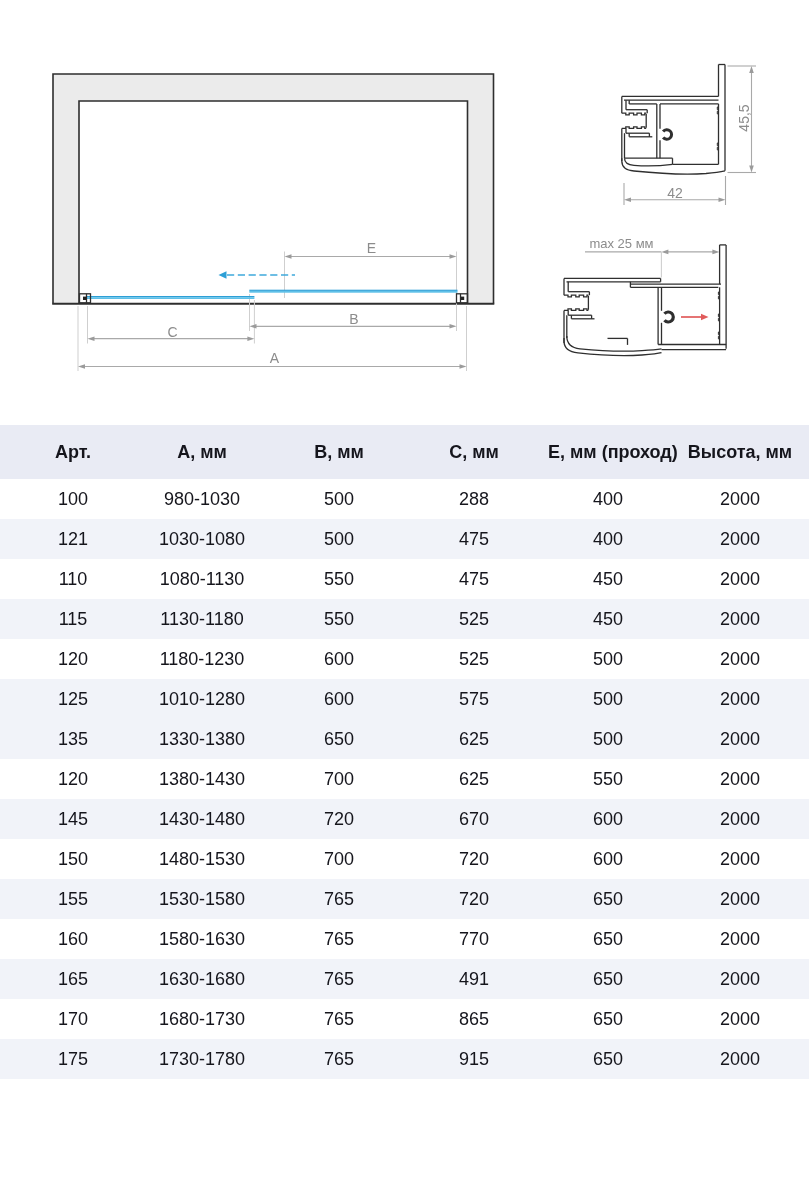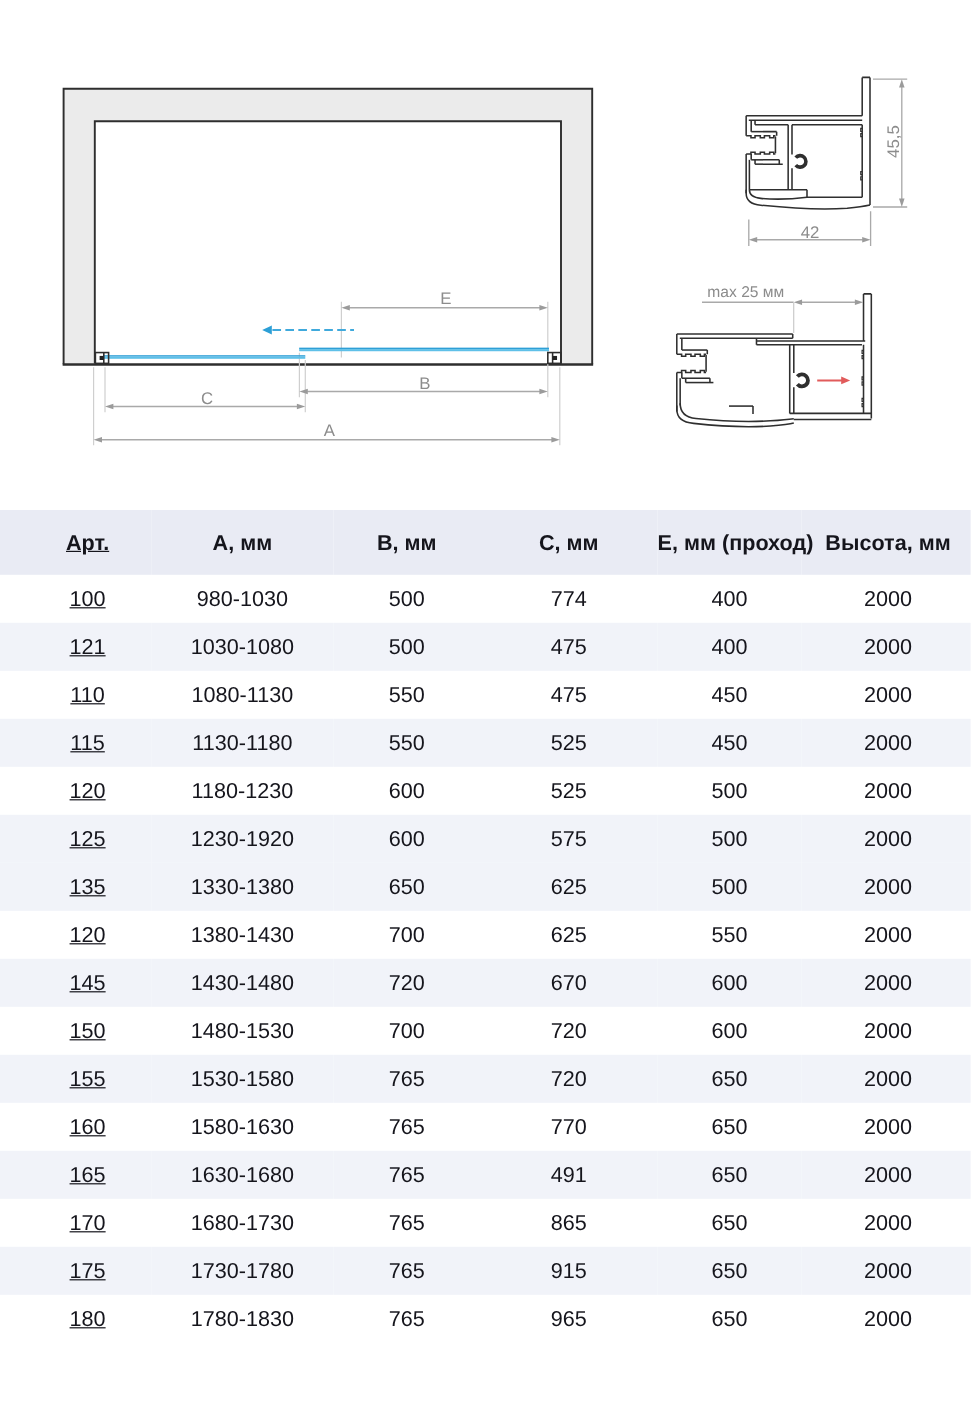--- a/index.html
+++ b/index.html
@@ -5,21 +5,21 @@
   html,body{margin:0;padding:0;background:#ffffff;width:809px;height:1185px;overflow:hidden;}
   body{font-family:"Liberation Sans", sans-serif;position:relative;}
   #diagram{position:absolute;left:0;top:0;}
   .tbl{position:absolute;left:0px;top:425px;width:809px;}
   table{border-collapse:collapse;table-layout:fixed;width:809px;font-family:"Liberation Sans",sans-serif;}
   th,td{padding:0;text-align:center;vertical-align:middle;color:#15151c;}
   thead th{height:54px;background:#e9ebf4;font-size:18px;font-weight:600;white-space:nowrap;}
   tbody td{height:40px;font-size:18px;font-weight:400;}
   tbody tr.alt td{background:#f1f3f9;}
   .c1{width:126px;}.c2{width:152px;}.c3{width:122px;}.c4{width:148px;}.c5{width:120px;}.c6{width:141px;}
-  .c6i{padding-left:3px;} .c1i{padding-left:20px;text-decoration:underline;}
+  .c6i{padding-left:3px;} .c1i{padding-left:20px;}
 </style>
 </head>
 <body>
 
 <svg id="diagram" width="809" height="420" viewBox="0 0 809 420">
 
   <path d="M53,74 H493.5 V303.5 H467.5 V101 H79 V303.5 H53 Z" fill="#ebebeb"></path>
 
   <path d="M53,303.5 V74 H493.5 V303.5" fill="none" stroke="#2e2e2e" stroke-width="1.6"></path>
 
@@ -240,21 +240,21 @@
           <th>Е, мм (проход)</th>
           <th class="c6i">Высота, мм</th>
         </tr>
       </thead>
   <tbody>
 
     <tr>
           <td class="c1i">100</td>
           <td>980-1030</td>
           <td>500</td>
-          <td>774</td>
+          <td>288</td>
           <td>400</td>
           <td class="c6i">2000</td>
         </tr>
 
     <tr class="alt">
           <td class="c1i">121</td>
           <td>1030-1080</td>
           <td>500</td>
           <td>475</td>
           <td>400</td>
@@ -283,21 +283,21 @@
           <td class="c1i">120</td>
           <td>1180-1230</td>
           <td>600</td>
           <td>525</td>
           <td>500</td>
           <td class="c6i">2000</td>
         </tr>
 
     <tr class="alt">
           <td class="c1i">125</td>
-          <td>1230-1920</td>
+          <td>1010-1280</td>
           <td>600</td>
           <td>575</td>
           <td>500</td>
           <td class="c6i">2000</td>
         </tr>
 
 
     <tr class="alt">
           <td class="c1i">135</td>
           <td>1330-1380</td>
@@ -372,23 +372,15 @@
 
     <tr class="alt">
           <td class="c1i">175</td>
           <td>1730-1780</td>
           <td>765</td>
           <td>915</td>
           <td>650</td>
           <td class="c6i">2000</td>
         </tr>
 
-    <tr>
-          <td class="c1i">180</td>
-          <td>1780-1830</td>
-          <td>765</td>
-          <td>965</td>
-          <td>650</td>
-          <td class="c6i">2000</td>
-        </tr>
   </tbody>
 </table>
 </div>
 
 </body></html>

